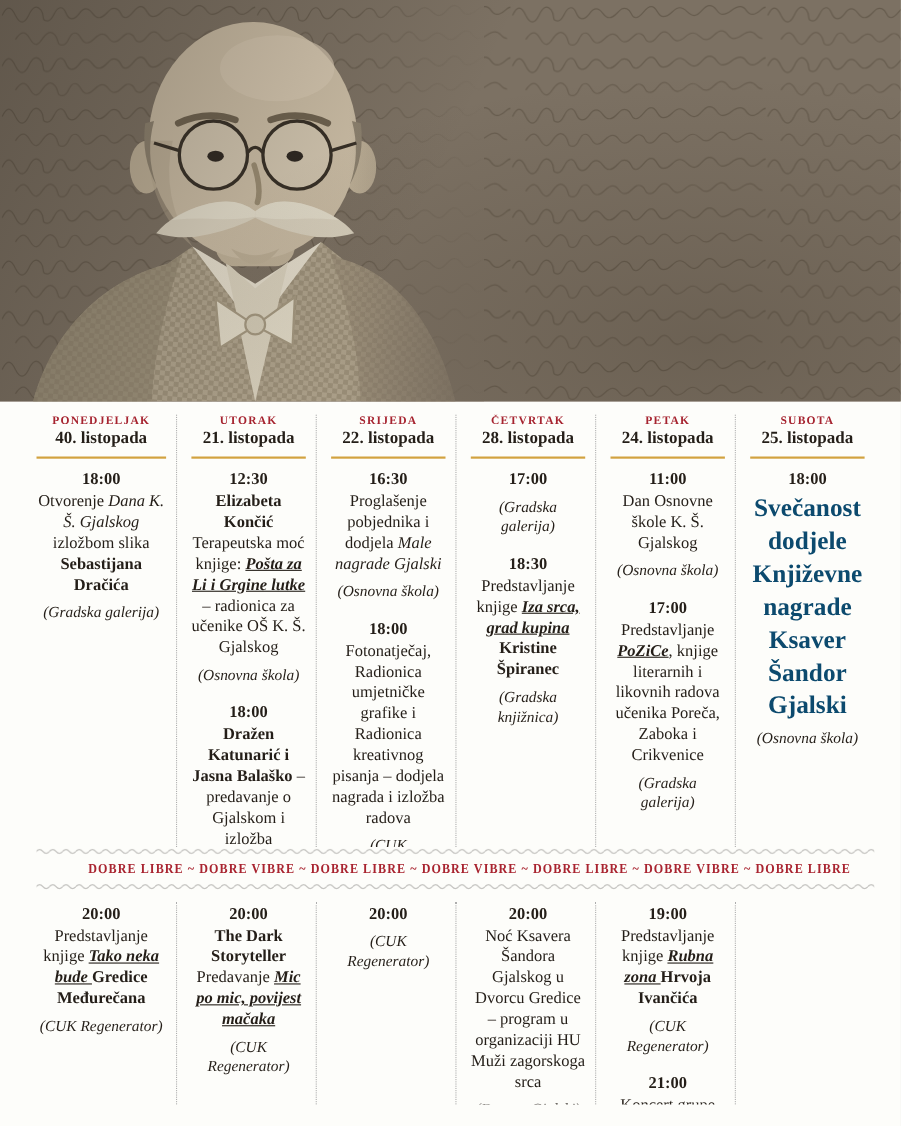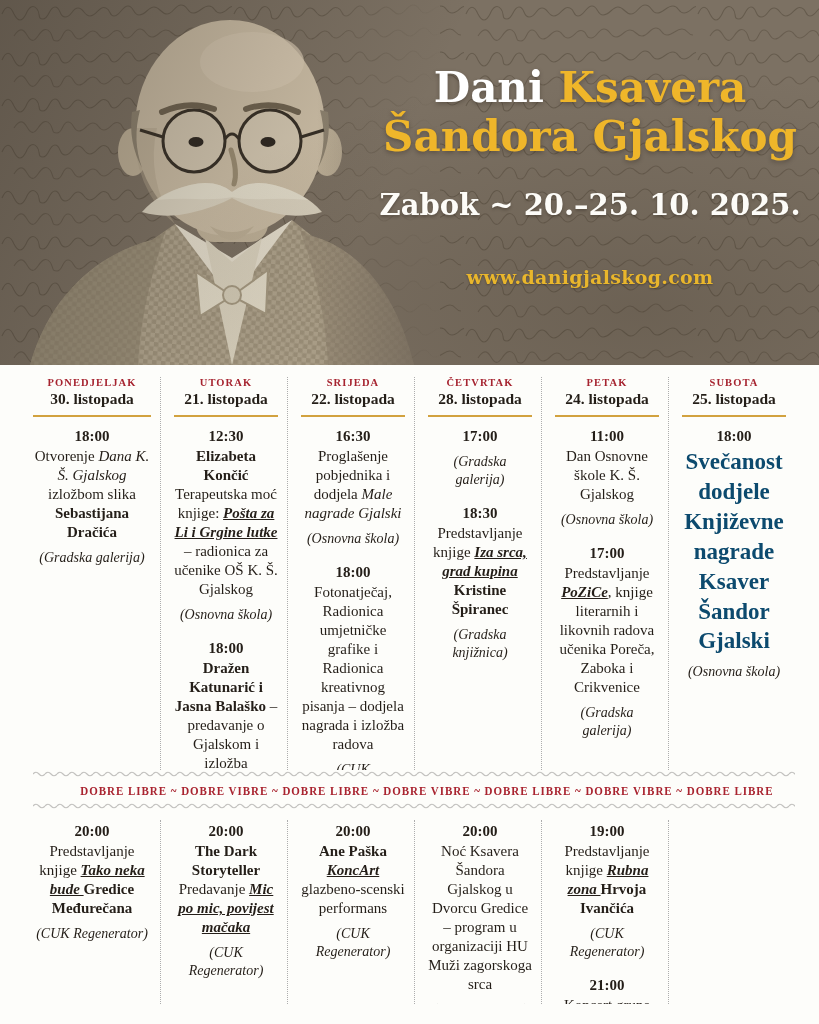--- a/index.html
+++ b/index.html
@@ -166,36 +166,28 @@
 
       <path d="M232 192 q -16 -13 -42 -7 q -32 8 -48 27 q 24 7 48 1 q 26 -6 42 -15 q 16 9 42 15 q 24 6 48 -1 q -16 -19 -48 -27 q -26 -6 -42 7 Z" fill="#ddd5c2"></path>
       <path d="M232 192 q -16 -13 -42 -7 q -20 5 -34 15 q 22 -2 40 -1 q 22 1 36 -2 Z" fill="#eae3d2" opacity="0.8"></path>
       <path d="M232 192 q 16 -13 42 -7 q 20 5 34 15 q -22 -2 -40 -1 q -22 1 -36 -2 Z" fill="#eae3d2" opacity="0.8"></path>
 
       <path d="M210 226 q 22 12 44 0 q -10 14 -22 14 q -12 0 -22 -14 Z" fill="#bfb198"></path>
 
       <rect width="440" height="365" fill="url(#fadeR)"></rect>
     </svg>
 
-    <div class="title-block">
-      <div class="main-title">
-        <span>Dani</span><span class="yellow"> Ksavera</span><br>
-        <span class="yellow">Šandora Gjalskog</span>
-      </div>
-      <div class="subtitle">Zabok ~ 20.–25. 10. 2025.</div>
-      <div class="website">www.danigjalskog.com</div>
-    </div>
   </div>
 
   <div class="section-top">
     <div class="cols">
 
       <div class="col">
         <div class="day-label">Ponedjeljak</div>
-        <div class="day-date">30. listopada</div>
+        <div class="day-date">40. listopada</div>
         <hr class="gold-rule">
         <div>
             <div class="event">
               <div class="time">18:00</div>
               <div class="event-text"><span class="s-r">Otvorenje </span><span class="s-i">Dana K. Š. Gjalskog </span><span class="s-r">izložbom slika </span><span class="s-b">Sebastijana Dračića</span></div>
               <div class="venue">(Gradska galerija)</div>
             </div>
           </div>
       </div>
 
@@ -324,21 +316,20 @@
               <div class="time">20:00</div>
               <div class="event-text"><span class="s-b">The Dark Storyteller </span><span class="s-r">Predavanje </span><span class="s-bi">Mic po mic, povijest mačaka</span></div>
               <div class="venue">(CUK Regenerator)</div>
             </div>
           </div>
         </div>
       <div class="col">
           <div>
             <div class="event">
               <div class="time">20:00</div>
-              <div class="event-text"><span class="s-b">Ane Paška </span><span class="s-bi">KoncArt </span><span class="s-r">glazbeno-scenski performans</span></div>
               <div class="venue">(CUK Regenerator)</div>
             </div>
           </div>
         </div>
       <div class="col">
           <div>
             <div class="event">
               <div class="time">20:00</div>
               <div class="event-text"><span class="s-r">Noć Ksavera Šandora Gjalskog u Dvorcu Gredice – program u organizaciji HU Muži zagorskoga srca</span></div>
               <div class="venue">(Dvorac Gjalski)</div>

